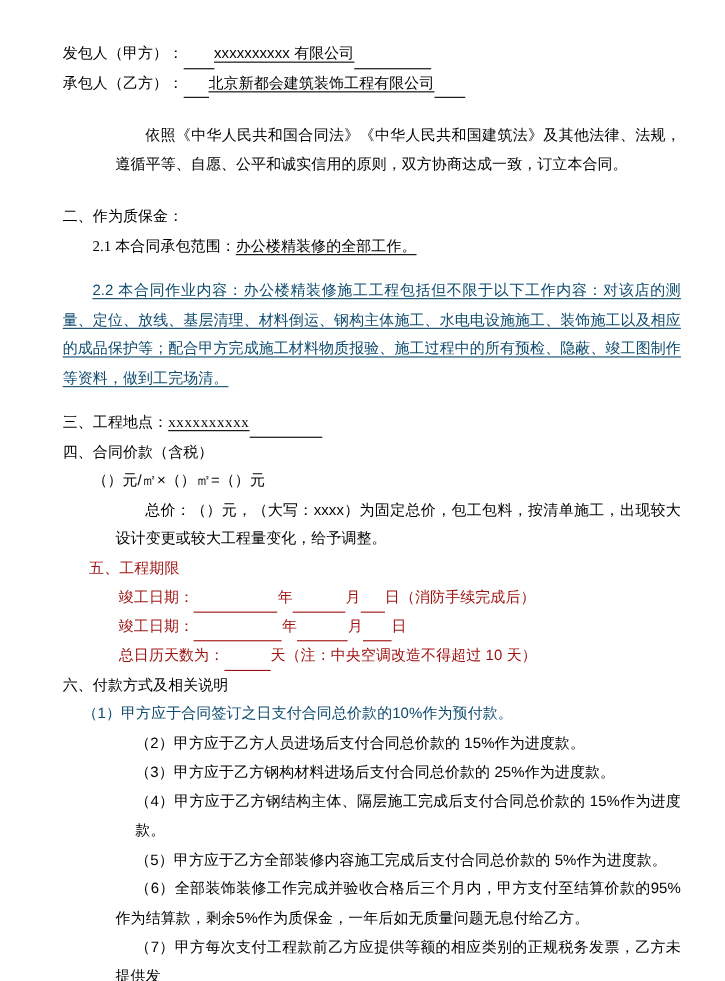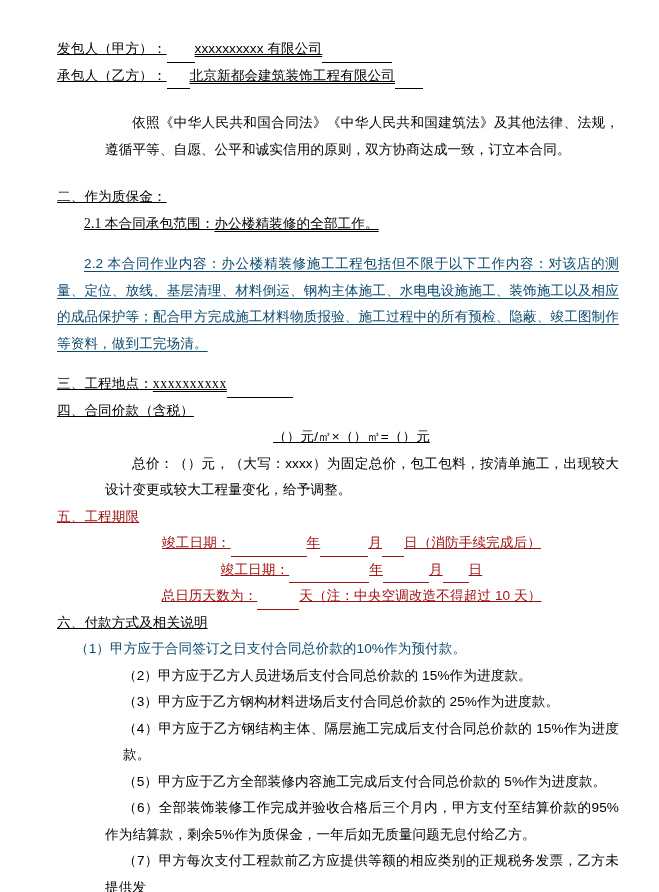--- a/index.html
+++ b/index.html
@@ -24,29 +24,29 @@
     left: 57px;
     top: 36px;
     width: 562px;
     font-size: 13.6px;
     line-height: 26.5px;
     color: #000000;
     letter-spacing: 0.1px;
   }
   .line {
     white-space: nowrap;
-    text-decoration: underline;
   }
   .para {
     text-align: justify;
     text-justify: inter-ideograph;
     margin-left: 48px;
   }
   .red {
     color: #9e0f0f;
+    margin-left: 24px;
   }
   .redpara {
     color: #0c4a6e;
     text-align: justify;
     text-justify: inter-ideograph;
   }
   .u {
     text-decoration: underline;
     text-underline-offset: 3px;
   }
@@ -56,21 +56,21 @@
     vertical-align: bottom;
     height: 17px;
   }
   .ul-blank-red {
     display: inline-block;
     border-bottom: 1px solid #9e0f0f;
     vertical-align: bottom;
     height: 17px;
   }
   .indent1 { padding-left: 27px; }
-  .indent2 { padding-left: 27px; text-align: center; }
+  .indent2 { padding-left: 27px; }
   .gapsm { height: 14px; }
   .gapmd { height: 21px; }
   .xs { letter-spacing: 0.6px; }
   .num { font-family: "Liberation Serif", "DejaVu Serif", serif; }
 </style>
 </head>
 <body>
 
 <div id="page">
   <div class="doc">

